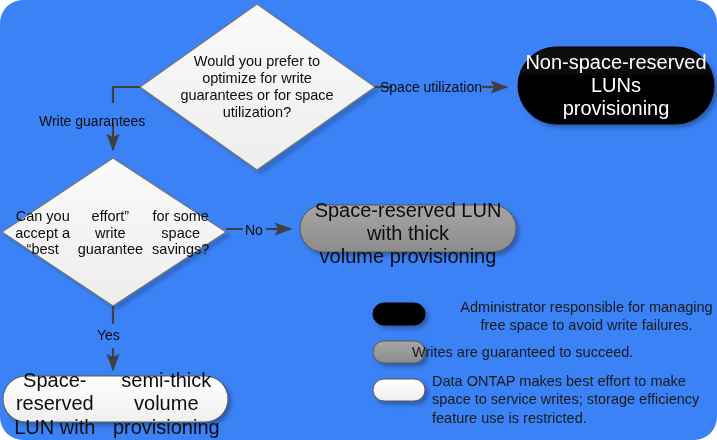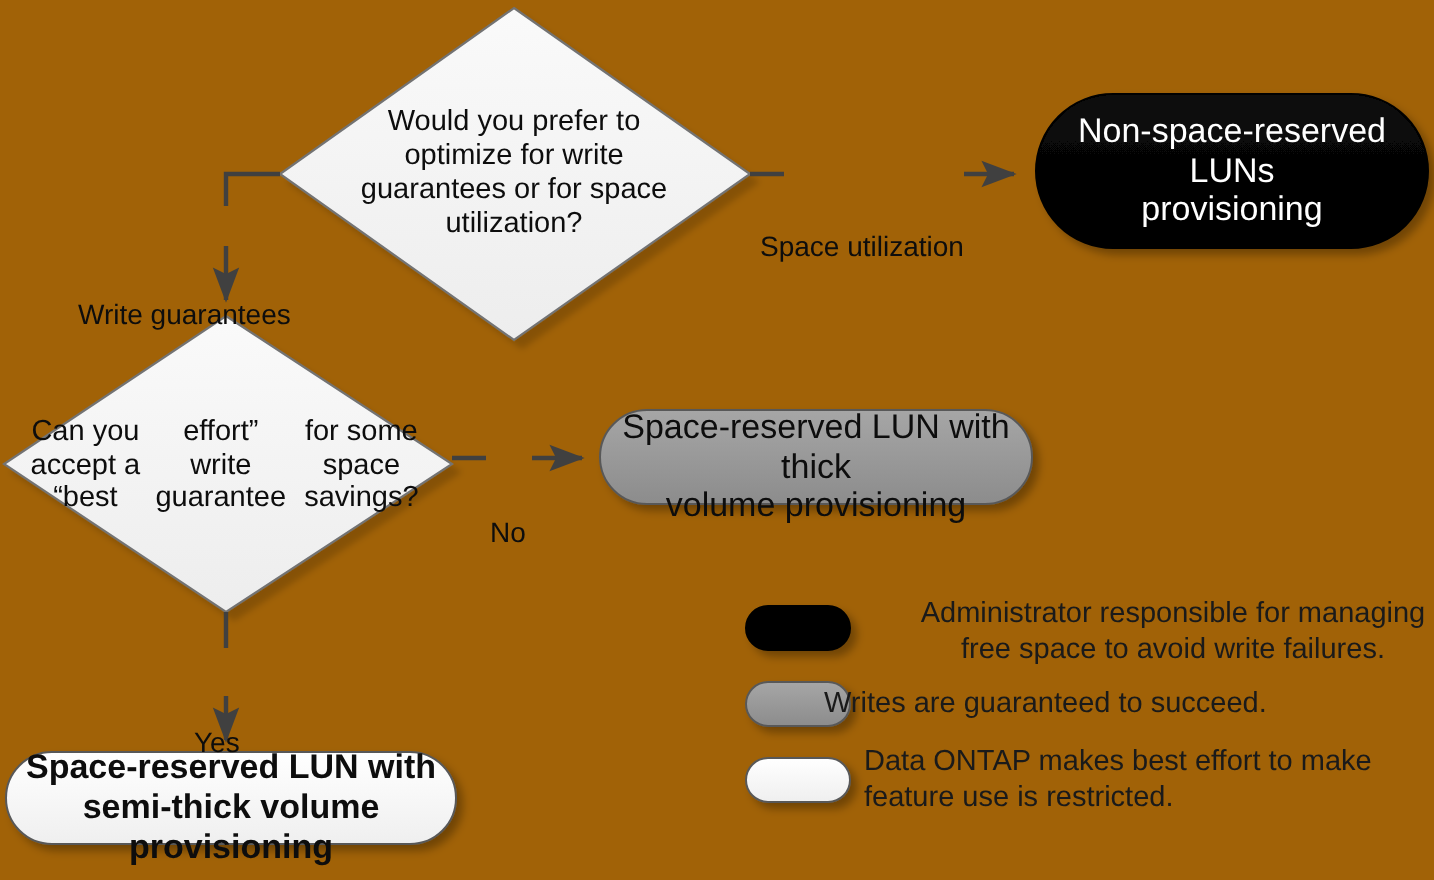--- a/index.html
+++ b/index.html
@@ -7,22 +7,23 @@
     padding: 0;
     background: #ffffff;
   }
   body {
     font-family: "Liberation Sans", sans-serif;
   }
   #canvas {
     position: relative;
     width: 717px;
     height: 440px;
-    background: #a16207;
+    background: #3b82f6;
     overflow: hidden;
+    border-radius: 23px;
   }
   svg.layer {
     position: absolute;
     left: 0;
     top: 0;
     width: 717px;
     height: 440px;
   }
   .node-text {
     position: absolute;
@@ -31,28 +32,27 @@
     justify-content: center;
     text-align: center;
     line-height: 1.16;
     pointer-events: none;
   }
   .diamond-text {
     font-size: 14.5px;
     color: #0d0d0d;
   }
   .rounded-text {
-    font-size: 17px;
+    font-size: 20px;
   }
   .edge-label {
     position: absolute;
     font-size: 14px;
     color: #0d0d0d;
     white-space: nowrap;
-    margin-top: 36px;
   }
   .legend-text {
     position: absolute;
     font-size: 14.5px;
     color: #1a1a1a;
     line-height: 1.26;
   }
 </style>
 </head>
 <body>
@@ -131,37 +131,38 @@
   <div class="node-text rounded-text" style="left:520px; top:50px; width:192px; height:71px; flex-direction:column; color:#FFFFFF;">
     <span>Non-space-reserved LUNs</span>
     <span>provisioning</span>
   </div>
 
   <div class="node-text rounded-text" style="left:302px; top:207px; width:212px; height:53px; flex-direction:column; color:#0d0d0d;">
     <span>Space-reserved LUN with thick</span>
     <span>volume provisioning</span>
   </div>
 
-  <div class="node-text rounded-text" style="left:4px; top:378px; width:223px; height:52px; flex-direction:column; color:#0d0d0d;font-weight:bold;">
+  <div class="node-text rounded-text" style="left:4px; top:378px; width:223px; height:52px; flex-direction:row; color:#0d0d0d;">
     <span>Space-reserved LUN with</span>
     <span>semi-thick volume provisioning</span>
   </div>
 
   <div class="edge-label" style="left:380px; top:79px;">Space utilization</div>
   <div class="edge-label" style="left:39px; top:113px;text-align:center;">Write guarantees</div>
   <div class="edge-label" style="left:245px; top:222px;">No</div>
   <div class="edge-label" style="left:97px; top:327px;">Yes</div>
 
   <div class="legend-text" style="left:444px; top:298px; width:285px;text-align:center;">
     <div>Administrator responsible for managing</div>
     <div>free space to avoid write failures.</div>
   </div>
 
   <div class="legend-text" style="left:412px; top:343px; width:285px;">
     <div>Writes are guaranteed to succeed.</div>
   </div>
 
   <div class="legend-text" style="left:432px; top:372px; width:285px;">
     <div>Data ONTAP makes best effort to make</div>
+    <div>space to service writes; storage efficiency</div>
     <div>feature use is restricted.</div>
   </div>
 
 </div>
 
 </body></html>

